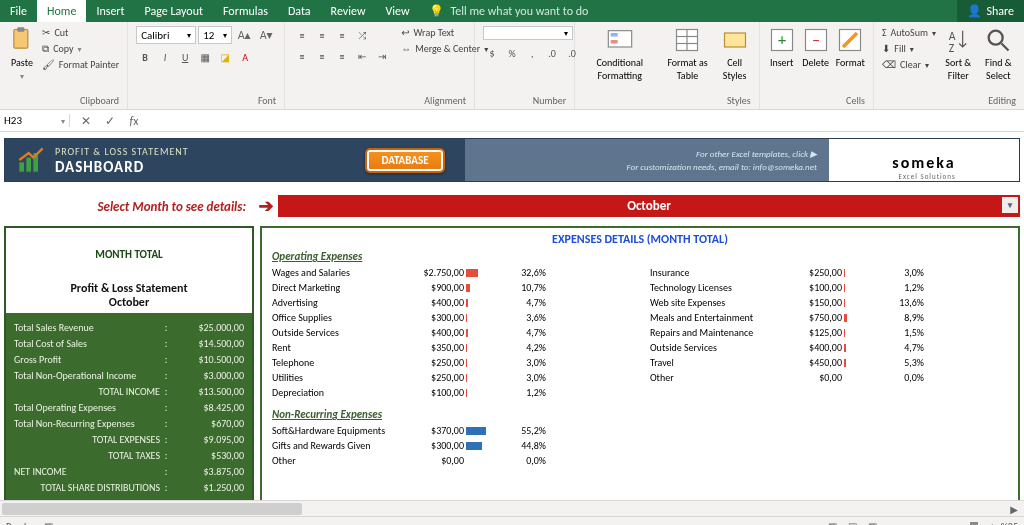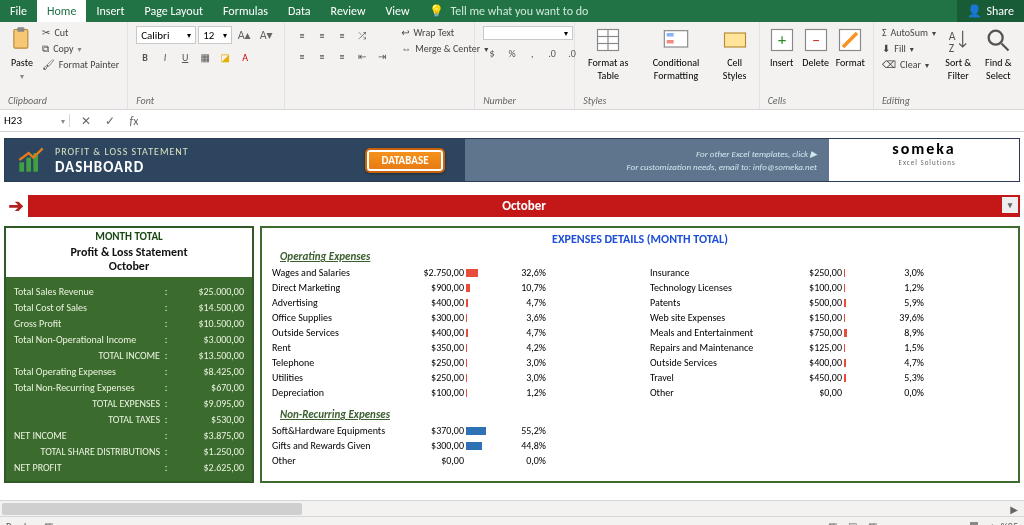--- a/index.html
+++ b/index.html
@@ -9,21 +9,21 @@
 .menubar { background: #217346; color: #fff; display: flex; align-items: center; height: 22px; font-size: 12px; }
 .menubar .mitem { padding: 0 10px; height: 100%; display: flex; align-items: center; cursor: pointer; }
 .menubar .mitem.active { background: #fff; color: #217346; }
 .menubar .tellme { display:flex; align-items:center; gap:6px; padding:0 10px; color:#cfe8da;}
 .menubar .share { margin-left: auto; background:#185c37; padding: 0 10px; height:100%; display:flex; align-items:center; gap:4px; }
 
 
 .ribbon { background:#f3f2f1; border-bottom:1px solid #d6d6d6; height: 88px; display:flex; position:relative; }
 .rgroup { border-right:1px solid #e2e2e2; padding: 4px 8px 2px 8px; display:flex; flex-direction:column; justify-content:space-between; }
 .rgroup .body { display:flex; align-items:flex-start; gap:6px; height:66px; }
-.rgroup .label { text-align:left; font-size:10px; color:#666; padding-top:1px;font-style:italic;}
+.rgroup .label { text-align:right; font-size:10px; color:#666; padding-top:1px;}
 .big { display:flex; flex-direction:column; align-items:center; font-size:10px; gap:2px; cursor:pointer; }
 .big .ico { width:28px; height:28px; }
 .mini { font-size:10px; color:#444; display:flex; align-items:center; gap:4px; cursor:pointer; white-space:nowrap;}
 .col { display:flex; flex-direction:column; gap:3px; }
 .dd { border:1px solid #c8c8c8; background:#fff; font-size:11px; padding:1px 4px; display:flex; align-items:center; justify-content:space-between; }
 .btns { display:flex; gap:2px; }
 .btns .b { width:18px; height:18px; display:flex; align-items:center; justify-content:center; font-size:10px; color:#555; cursor:pointer; }
 
 
 svg { display:block; }
@@ -37,44 +37,44 @@
 
 .sheet { padding: 6px 4px; overflow:auto; height: 368px; background:#fff; position:relative; }
 .hdr { display:flex; height:44px; border:1px solid #2a3d55; }
 .hdr .left { background:#2e455f; width:340px; display:flex; align-items:center; gap:10px; padding:0 12px; color:#fff;}
 .hdr .left .logo { width:28px; height:28px; display:flex;align-items:center;justify-content:center; }
 .hdr .left .ttl { font-size:10px; letter-spacing:1px; color:#d8e2c0;}
 .hdr .left .sub { font-size:15px; font-weight:bold; letter-spacing:1px; }
 .hdr .btnwrap { width:120px; background:#2e455f; display:flex;align-items:center;justify-content:center; }
 .dbbtn { background:linear-gradient(#f7931e,#e67a10); color:#fff; font-weight:bold; font-size:11px; padding:4px 14px; border-radius:5px; border:2px solid #c7620d; box-shadow:0 0 0 2px #fff inset, 0 1px 3px rgba(0,0,0,.4);}
 .hdr .mid { flex:1; background:#5f758d; color:#cfe8f0; display:flex; flex-direction:column; justify-content:center; align-items:flex-end; padding:0 12px; font-style:italic; font-size:9px; gap:2px;}
-.hdr .right { width:190px; background:#fff; display:flex;align-items:flex-start;justify-content:center; font-weight:bold; letter-spacing:2px; font-size:16px; gap:4px; }
+.hdr .right { width:190px; background:#fff; display:flex;align-items:flex-end;justify-content:center; font-weight:bold; letter-spacing:2px; font-size:16px; gap:4px; }
 .hdr .right span.sub { font-size:7px; letter-spacing:1px; font-weight:normal; color:#666; display:block; text-align:right;}
 
 .selrow { display:flex; align-items:center; height:28px; margin-top:10px; }
 .selrow .lbl { width:250px; text-align:right; color:#b22020; font-weight:bold; font-style:italic; font-size:13px; padding-right:8px;}
 .selrow .arrow { width:24px; color:#b22020; font-size:18px; font-weight:bold; text-align:center;}
 .selrow .pick { flex:1; background:#c41818; color:#fff; font-weight:bold; font-size:13px; text-align:center; height:22px; line-height:22px; position:relative;}
 .selrow .pick .caret { position:absolute; right:2px; top:2px; width:16px; height:16px; background:#eee; color:#666; font-size:9px; display:flex;align-items:center;justify-content:center;}
 
 .grid { display:flex; gap:6px; margin-top:6px; }
 .panelL { width:250px; border:2px solid #2f5a25; }
-.panelL .cap { background:#fff; color:#1a4a12; text-align:center; font-weight:bold; font-size:11px; padding:2px 0;}
+.panelL .cap { background:#fff; color:#1a4a12; text-align:center; font-weight:bold; font-size:11px; padding:20px 0;}
 .panelL .cap2 { background:#fff; color:#111; text-align:center; font-weight:bold; font-size:12px;}
 .panelL .cap3 { background:#fff; color:#111; text-align:center; font-weight:bold; font-size:12px; padding-bottom:4px;}
 .panelL .body { background:#3c6b2e; color:#e9f3e0; font-size:10px; padding:6px 8px; }
 .panelL .row { display:flex; height:16px; align-items:center; }
 .panelL .row .lab { flex:1; white-space:nowrap;}
 .panelL .row .col2 { width:12px; text-align:center; }
 .panelL .row .val { width:72px; text-align:right; }
 .panelL .row.bold { font-weight:normal; }
 
 .panelR { flex:1; border:2px solid #3c6b2e; background:#fff; padding:4px 10px 8px 10px; }
 .panelR .ttl { color:#1d4ed8; text-align:center; font-weight:bold; font-size:12px; margin-bottom:4px;}
-.secthead { color:#3b6030; font-style:italic; font-weight:bold; text-decoration:underline; font-size:11px; margin:4px 0 2px 8px;}
+.secthead { color:#3b6030; font-style:italic; font-weight:bold; text-decoration:underline; font-size:11px; margin:4px 0 2px 0;}
 .tbl { display:flex; gap:20px; }
 .tcol { flex:1; }
 .trow { display:flex; align-items:center; font-size:10px; height:15px; }
 .trow .lab { width:130px; white-space:nowrap; }
 .trow .val { width:62px; text-align:right; }
 .trow .bar { width:36px; height:10px; margin:0 2px; position:relative; }
 .trow .bar .fill { position:absolute; left:0; top:1px; height:8px; background:#e74c3c; }
 .trow .bar .fillblue { position:absolute; left:0; top:1px; height:8px; background:#2e72b5; }
 .trow .pct { width:42px; text-align:right; }
 
@@ -196,20 +196,21 @@
             <span>↩</span>
             <span>Wrap Text</span>
           </div>
         <div class="mini">
             <span>⇔</span>
             <span>Merge &amp; Center</span>
             <span style="font-size:8px;">▾</span>
           </div>
       </div>
     </div>
+    <div class="label">Alignment</div>
   </div>
 
   <div class="rgroup" style="width:100px">
     <div class="body" style="flex-direction:column;gap:4px;">
       <div class="dd" style="width:90px">
           <span></span>
           <span style="font-size:8px;">▾</span>
         </div>
       <div class="btns">
         <div class="b">$</div>
@@ -219,34 +220,34 @@
         <div class="b">.0</div>
       </div>
     </div>
     <div class="label">Number</div>
   </div>
 
   <div class="rgroup">
     <div class="body">
       <div class="big">
           <svg class="ico" viewBox="0 0 24 24">
+            <rect x="2" y="4" width="20" height="14" fill="#fff" stroke="#888"></rect>
+            <rect x="4" y="6" width="6" height="3" fill="#8ab4f8"></rect>
+            <rect x="4" y="12" width="6" height="3" fill="#f28b82"></rect>
+          </svg>
+          <span style="text-align:center">Conditional Formatting</span>
+        </div>
+      <div class="big">
+          <svg class="ico" viewBox="0 0 24 24">
             <rect x="3" y="3" width="18" height="18" fill="#fff" stroke="#888"></rect>
             <line x1="3" y1="9" x2="21" y2="9" stroke="#888"></line>
             <line x1="3" y1="15" x2="21" y2="15" stroke="#888"></line>
             <line x1="12" y1="3" x2="12" y2="21" stroke="#888"></line>
           </svg>
           <span style="text-align:center">Format as Table</span>
-        </div>
-      <div class="big">
-          <svg class="ico" viewBox="0 0 24 24">
-            <rect x="2" y="4" width="20" height="14" fill="#fff" stroke="#888"></rect>
-            <rect x="4" y="6" width="6" height="3" fill="#8ab4f8"></rect>
-            <rect x="4" y="12" width="6" height="3" fill="#f28b82"></rect>
-          </svg>
-          <span style="text-align:center">Conditional Formatting</span>
         </div>
       <div class="big">
           <svg class="ico" viewBox="0 0 24 24">
             <rect x="3" y="6" width="18" height="12" fill="#ffe599" stroke="#b88a3a"></rect>
           </svg>
           <span style="text-align:center">Cell Styles</span>
         </div>
     </div>
     <div class="label">Styles</div>
   </div>
@@ -352,20 +353,21 @@
     <div class="mid">
       <div>For other Excel templates, click ▶</div>
       <div>For customization needs, email to: info@someka.net</div>
     </div>
     <div class="right">
       <div><span>someka</span><span class="sub">Excel Solutions</span></div>
     </div>
   </div>
 
   <div class="selrow">
+    <div class="lbl">Select Month to see details:</div>
     <div class="arrow">➔</div>
     <div class="pick">
       <span>October</span>
       <span class="caret">▾</span>
     </div>
   </div>
 
   <div class="grid">
     <div class="panelL">
       <div class="cap">MONTH TOTAL</div>
@@ -523,34 +525,26 @@
             </div>
             <div class="trow">
               <span class="lab">Technology Licenses</span>
               <span class="val">$100,00</span>
               <span class="bar">
                 <span class="fill" style="width:1%"></span>
               </span>
               <span class="pct">1,2%</span>
             </div>
             <div class="trow">
-              <span class="lab">Patents</span>
-              <span class="val">$500,00</span>
-              <span class="bar">
-                <span class="fill" style="width:6%"></span>
-              </span>
-              <span class="pct">5,9%</span>
-            </div>
-            <div class="trow">
               <span class="lab">Web site Expenses</span>
               <span class="val">$150,00</span>
               <span class="bar">
                 <span class="fill" style="width:2%"></span>
               </span>
-              <span class="pct">39,6%</span>
+              <span class="pct">13,6%</span>
             </div>
             <div class="trow">
               <span class="lab">Meals and Entertainment</span>
               <span class="val">$750,00</span>
               <span class="bar">
                 <span class="fill" style="width:9%"></span>
               </span>
               <span class="pct">8,9%</span>
             </div>
             <div class="trow">

